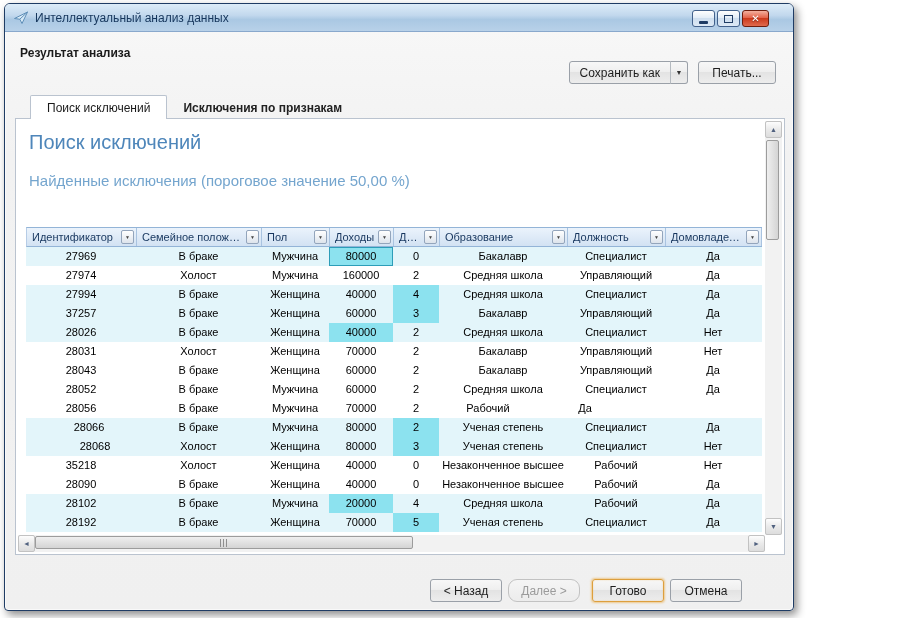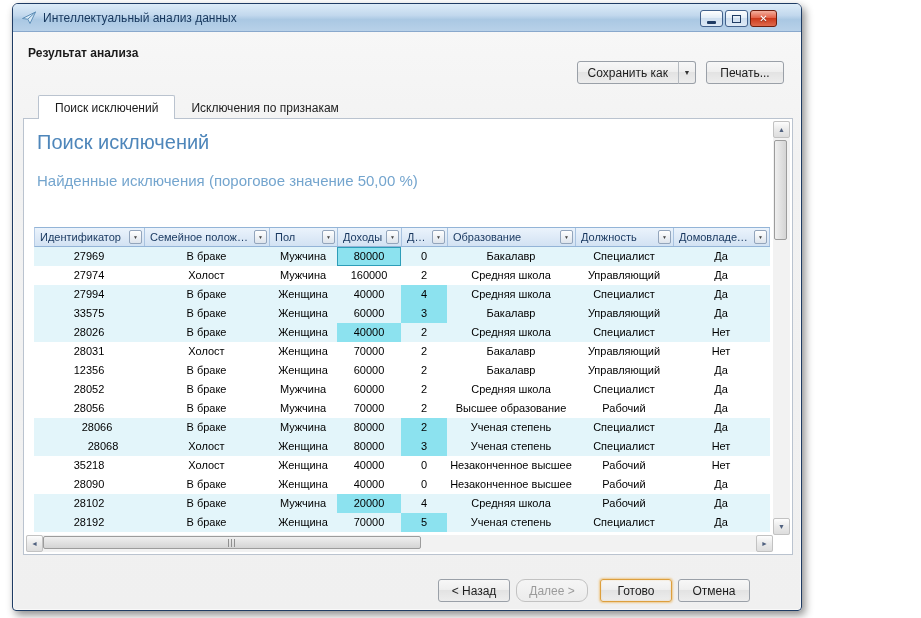--- a/index.html
+++ b/index.html
@@ -2,21 +2,21 @@
 <html style="--highlight-cell: #8ce2ef; --highlight-border: #2d9db8; --exception-row: #e3f5fa; --heading: #4e86ba; --subheading: #74a5ce; --header-text: #17365e; --finish-glow: #dd9f3d;"><head>
 <meta charset="utf-8">
 <style>
   *{box-sizing:border-box;margin:0;padding:0;}
   html,body{width:921px;height:618px;}
   body{
     position:relative;overflow:hidden;background:#ffffff;
     font-family:"Liberation Sans","DejaVu Sans",sans-serif;
   }
   .window{
-    position:absolute;left:12px;top:3px;width:790px;height:608px;
+    position:absolute;left:4px;top:3px;width:790px;height:608px;
     background:linear-gradient(180deg,#f8f8f8 0%,#f2f2f2 25%,#f0f0f0 100%);
     border:1px solid #1f3c64;border-radius:6px 6px 4px 4px;
     box-shadow:3px 4px 9px rgba(0,0,0,.45), inset 0 0 0 1px rgba(255,255,255,.6);
   }
   
   .titlebar{
     position:absolute;left:0;top:0;right:0;height:28px;border-radius:5px 5px 0 0;
     background:linear-gradient(180deg,#ddecf8 0%,#c2d8ed 42%,#aac8e3 58%,#b8d1e9 100%);
     border-bottom:1px solid #89a8cc;display:flex;align-items:center;padding:0 8px;
   }
@@ -47,21 +47,21 @@
   .split-main{border-radius:3px 0 0 3px;min-width:92px;}
   .split-arrow{width:18px;padding:0;border-left:1px solid #b5bac0;border-radius:0 3px 3px 0;margin-left:-1px;font-size:7px;color:#333;}
   .print-btn{position:absolute;top:57px;right:17px;min-width:78px;}
   
   .tabs{position:absolute;left:10px;top:91px;display:flex;z-index:3;}
   .tab{height:24px;padding:0 16px;font-size:12px;color:#1a1a1a;display:flex;align-items:center;justify-content:center;cursor:default;}
   .tab.active{
     background:#ffffff;border:1px solid #bac3cf;border-bottom:none;
     border-radius:2px 2px 0 0;margin-left:15px;
   }
-  .tab.inactive{padding-top:2px;color:#222;}
+  .tab.inactive{padding-top:2px;color:#222;font-weight:bold;}
   
   .tab-page{
     position:absolute;left:10px;top:114px;width:770px;height:437px;
     background:#ffffff;border:1px solid #bac3cf;z-index:2;
   }
   .page-heading{position:absolute;left:13px;top:12px;font-size:20px;color:var(--heading,#4e86ba);}
   .page-subheading{position:absolute;left:13px;top:53px;font-size:15px;color:var(--subheading,#74a5ce);}
   
   .mining-table{position:absolute;left:10px;top:108px;}
   .thead{
@@ -228,21 +228,21 @@
             <div class="tcell" style="width: 110px;">27994</div>
             <div class="tcell" style="width: 125px;">В браке</div>
             <div class="tcell" style="width: 68px;">Женщина</div>
             <div class="tcell" style="width: 64px;">40000</div>
             <div class="tcell hl" style="width: 46px;">4</div>
             <div class="tcell" style="width: 128px;">Средняя школа</div>
             <div class="tcell" style="width: 98px;">Специалист</div>
             <div class="tcell" style="width: 96px;">Да</div>
           </div>
           <div class="trow exception">
-            <div class="tcell" style="width: 110px;">33575</div>
+            <div class="tcell" style="width: 110px;">37257</div>
             <div class="tcell" style="width: 125px;">В браке</div>
             <div class="tcell" style="width: 68px;">Женщина</div>
             <div class="tcell" style="width: 64px;">60000</div>
             <div class="tcell hl" style="width: 46px;">3</div>
             <div class="tcell" style="width: 128px;">Бакалавр</div>
             <div class="tcell" style="width: 98px;">Управляющий</div>
             <div class="tcell" style="width: 96px;">Да</div>
           </div>
           <div class="trow exception">
             <div class="tcell" style="width: 110px;">28026</div>
@@ -258,21 +258,21 @@
             <div class="tcell" style="width: 110px;">28031</div>
             <div class="tcell" style="width: 125px;">Холост</div>
             <div class="tcell" style="width: 68px;">Женщина</div>
             <div class="tcell" style="width: 64px;">70000</div>
             <div class="tcell" style="width: 46px;">2</div>
             <div class="tcell" style="width: 128px;">Бакалавр</div>
             <div class="tcell" style="width: 98px;">Управляющий</div>
             <div class="tcell" style="width: 96px;">Нет</div>
           </div>
           <div class="trow">
-            <div class="tcell" style="width: 110px;">12356</div>
+            <div class="tcell" style="width: 110px;">28043</div>
             <div class="tcell" style="width: 125px;">В браке</div>
             <div class="tcell" style="width: 68px;">Женщина</div>
             <div class="tcell" style="width: 64px;">60000</div>
             <div class="tcell" style="width: 46px;">2</div>
             <div class="tcell" style="width: 128px;">Бакалавр</div>
             <div class="tcell" style="width: 98px;">Управляющий</div>
             <div class="tcell" style="width: 96px;">Да</div>
           </div>
           <div class="trow">
             <div class="tcell" style="width: 110px;">28052</div>
@@ -283,21 +283,20 @@
             <div class="tcell" style="width: 128px;">Средняя школа</div>
             <div class="tcell" style="width: 98px;">Специалист</div>
             <div class="tcell" style="width: 96px;">Да</div>
           </div>
           <div class="trow">
             <div class="tcell" style="width: 110px;">28056</div>
             <div class="tcell" style="width: 125px;">В браке</div>
             <div class="tcell" style="width: 68px;">Мужчина</div>
             <div class="tcell" style="width: 64px;">70000</div>
             <div class="tcell" style="width: 46px;">2</div>
-            <div class="tcell" style="width: 128px;">Высшее образование</div>
             <div class="tcell" style="width: 98px;">Рабочий</div>
             <div class="tcell" style="width: 96px;">Да</div>
           </div>
           <div class="trow exception">
             <div class="tcell" style="width: 110px; padding-left: 16px;">28066</div>
             <div class="tcell" style="width: 125px;">В браке</div>
             <div class="tcell" style="width: 68px;">Мужчина</div>
             <div class="tcell" style="width: 64px;">80000</div>
             <div class="tcell hl" style="width: 46px;">2</div>
             <div class="tcell" style="width: 128px;">Ученая степень</div>

